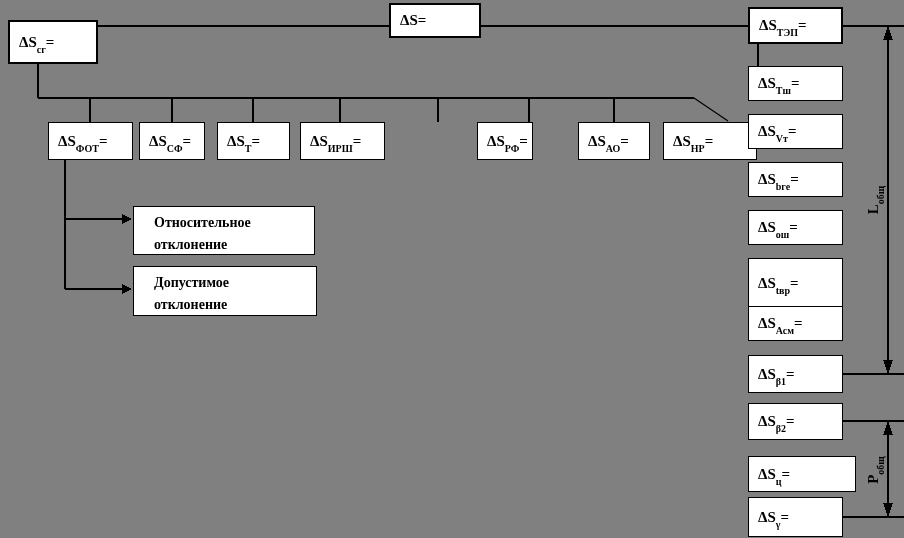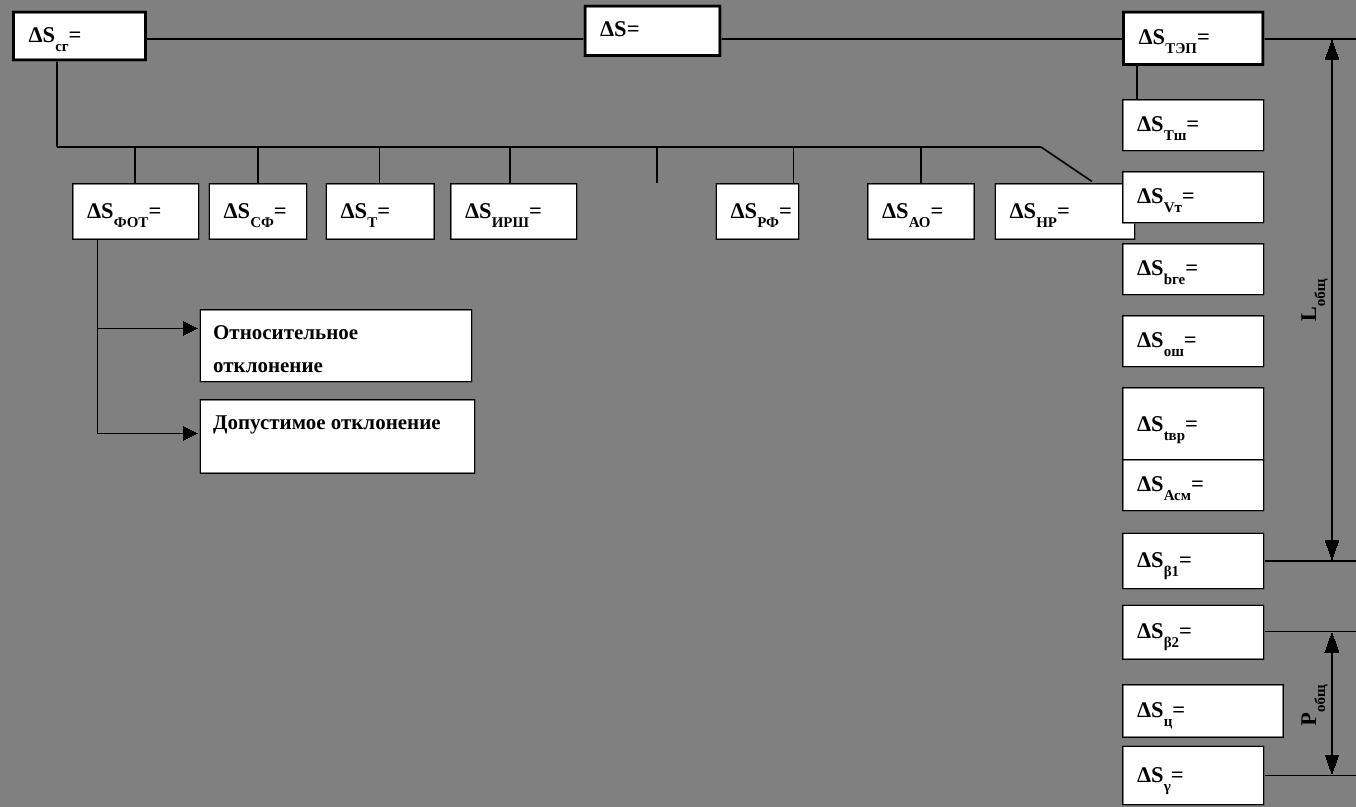--- a/index.html
+++ b/index.html
@@ -35,21 +35,21 @@
   }
   .notebox{
     position:absolute;
     background:#ffffff;
     border:1px solid #000000;
     box-sizing:border-box;
     z-index:2;
     font-weight:bold;
     font-size:14px;
     color:#000000;
-    padding:5px 8px;
+    padding:5px 20px;
     line-height:1.55;
   }
   .axis-label{
     position:absolute;
     z-index:2;
     width:64px;
     height:20px;
     text-align:center;
     transform:rotate(-90deg);
     font-weight:bold;
@@ -95,21 +95,21 @@
 
     <line x1="888" y1="30" x2="888" y2="370" stroke="#000" stroke-width="1.2"></line>
     <polygon points="888,26 883,40 893,40" fill="#000"></polygon>
     <polygon points="888,374 883,360 893,360" fill="#000"></polygon>
 
     <line x1="888" y1="425" x2="888" y2="513" stroke="#000" stroke-width="1.2"></line>
     <polygon points="888,421 883,435 893,435" fill="#000"></polygon>
     <polygon points="888,517 883,503 893,503" fill="#000"></polygon>
   </svg>
 
-  <div class="fbox bold-border" style="left:8px;top:7px;width:90px;height:34px">
+  <div class="fbox bold-border" style="left:8px;top:20px;width:90px;height:44px">
     <span><span>ΔS</span><sub>сг</sub><span>=</span></span>
   </div>
   <div class="fbox bold-border" style="left:389px;top:3px;width:92px;height:35px">
     <span><span>ΔS</span><sub></sub><span>=</span></span>
   </div>
   <div class="fbox bold-border" style="left:748px;top:7px;width:95px;height:37px">
     <span><span>ΔS</span><sub>ТЭП</sub><span>=</span></span>
   </div>
 
   <div class="fbox" style="left:48px;top:122px;width:85px;height:38px">

